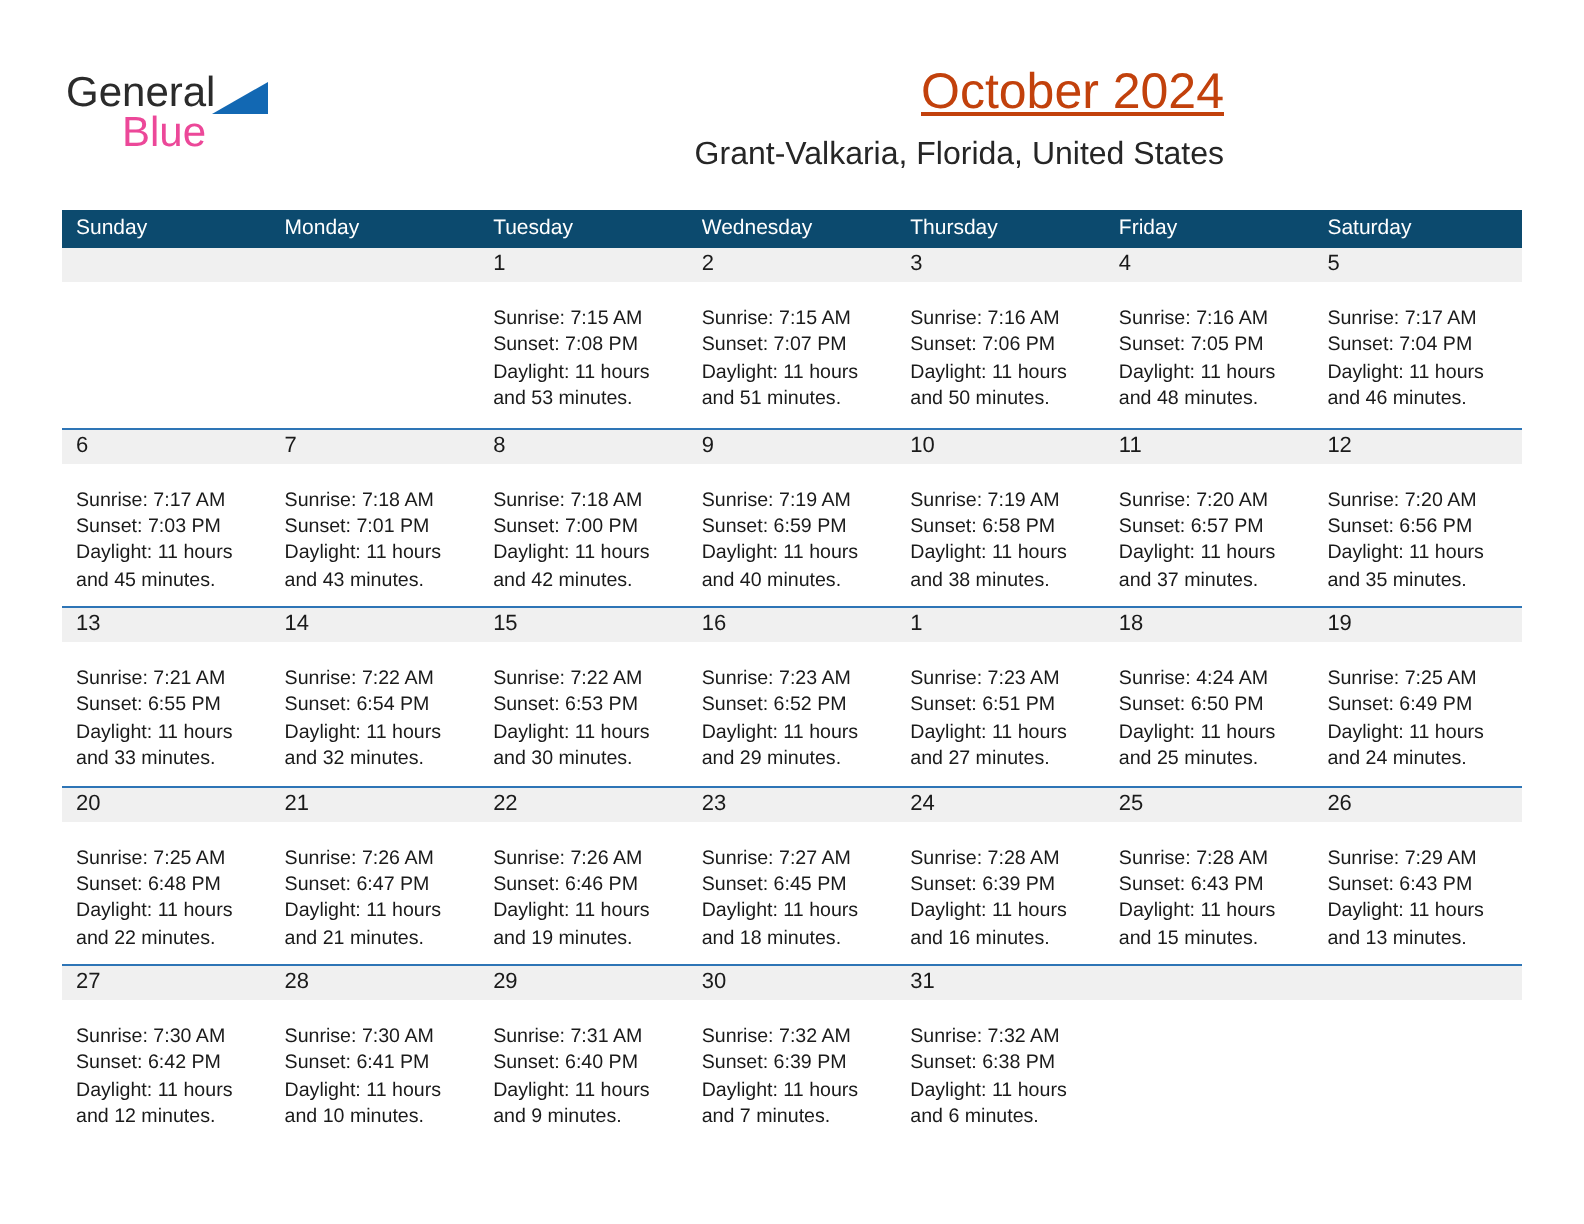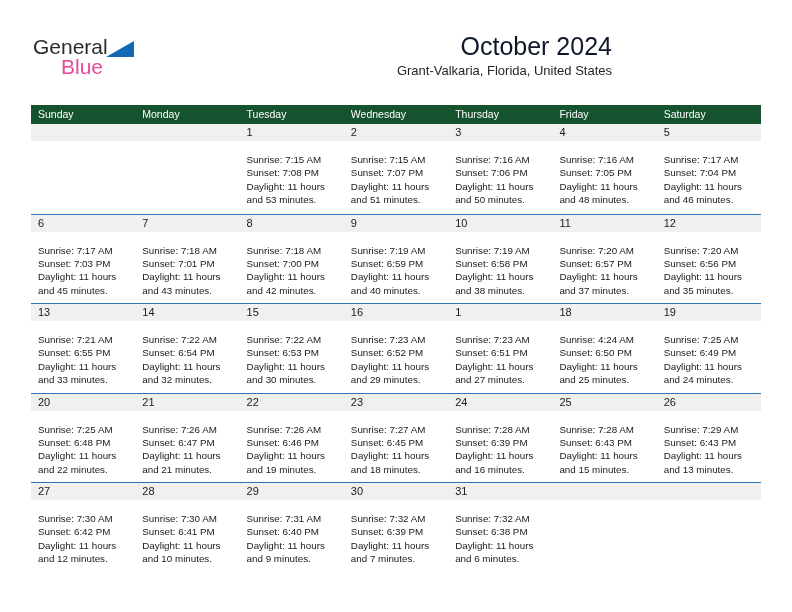--- a/index.html
+++ b/index.html
@@ -65,44 +65,45 @@
   }
 
   .title-block {
     position: absolute;
     right: 36px;
     top: 31px;
     text-align: right;
   }
   .cal-title {
     font-size: 25px;
-    color: #0f172a;
+    color: #c2410c;
     line-height: 30px;
     white-space: nowrap;
+    text-decoration: underline;
   }
   .cal-subtitle {
-    margin-top: 2px;
-    font-size: 13px;
+    margin-top: 9px;
+    font-size: 16px;
     color: #262626;
     line-height: 16px;
     white-space: nowrap;
   }
 
   
   .calendar {
     position: absolute;
     left: 31px;
     top: 105px;
     width: 730px;
   }
   .weekday-row {
     display: flex;
     width: 730px;
     height: 19px;
-    background: #14532d;
+    background: #0c4a6e;
   }
   .weekday {
     flex: 1 1 0;
     min-width: 0;
     color: #ffffff;
     font-size: 10.5px;
     line-height: 19px;
     padding-left: 7px;
     box-sizing: border-box;
     white-space: nowrap;

